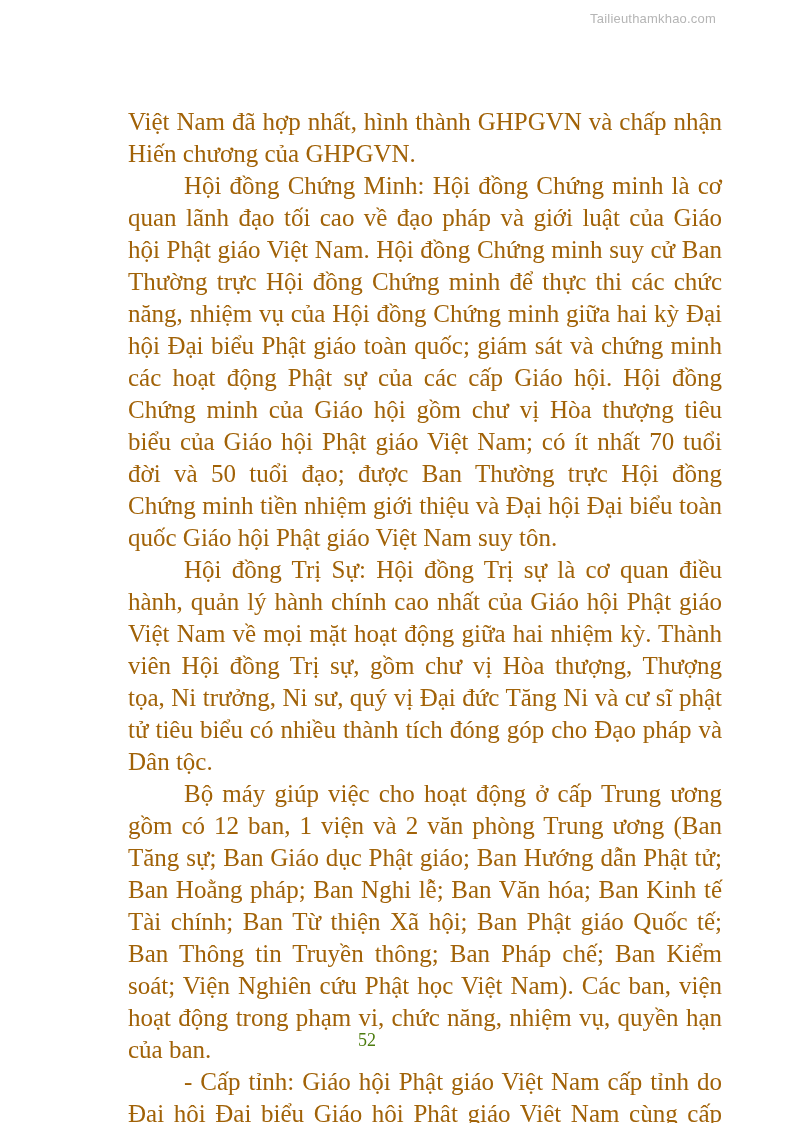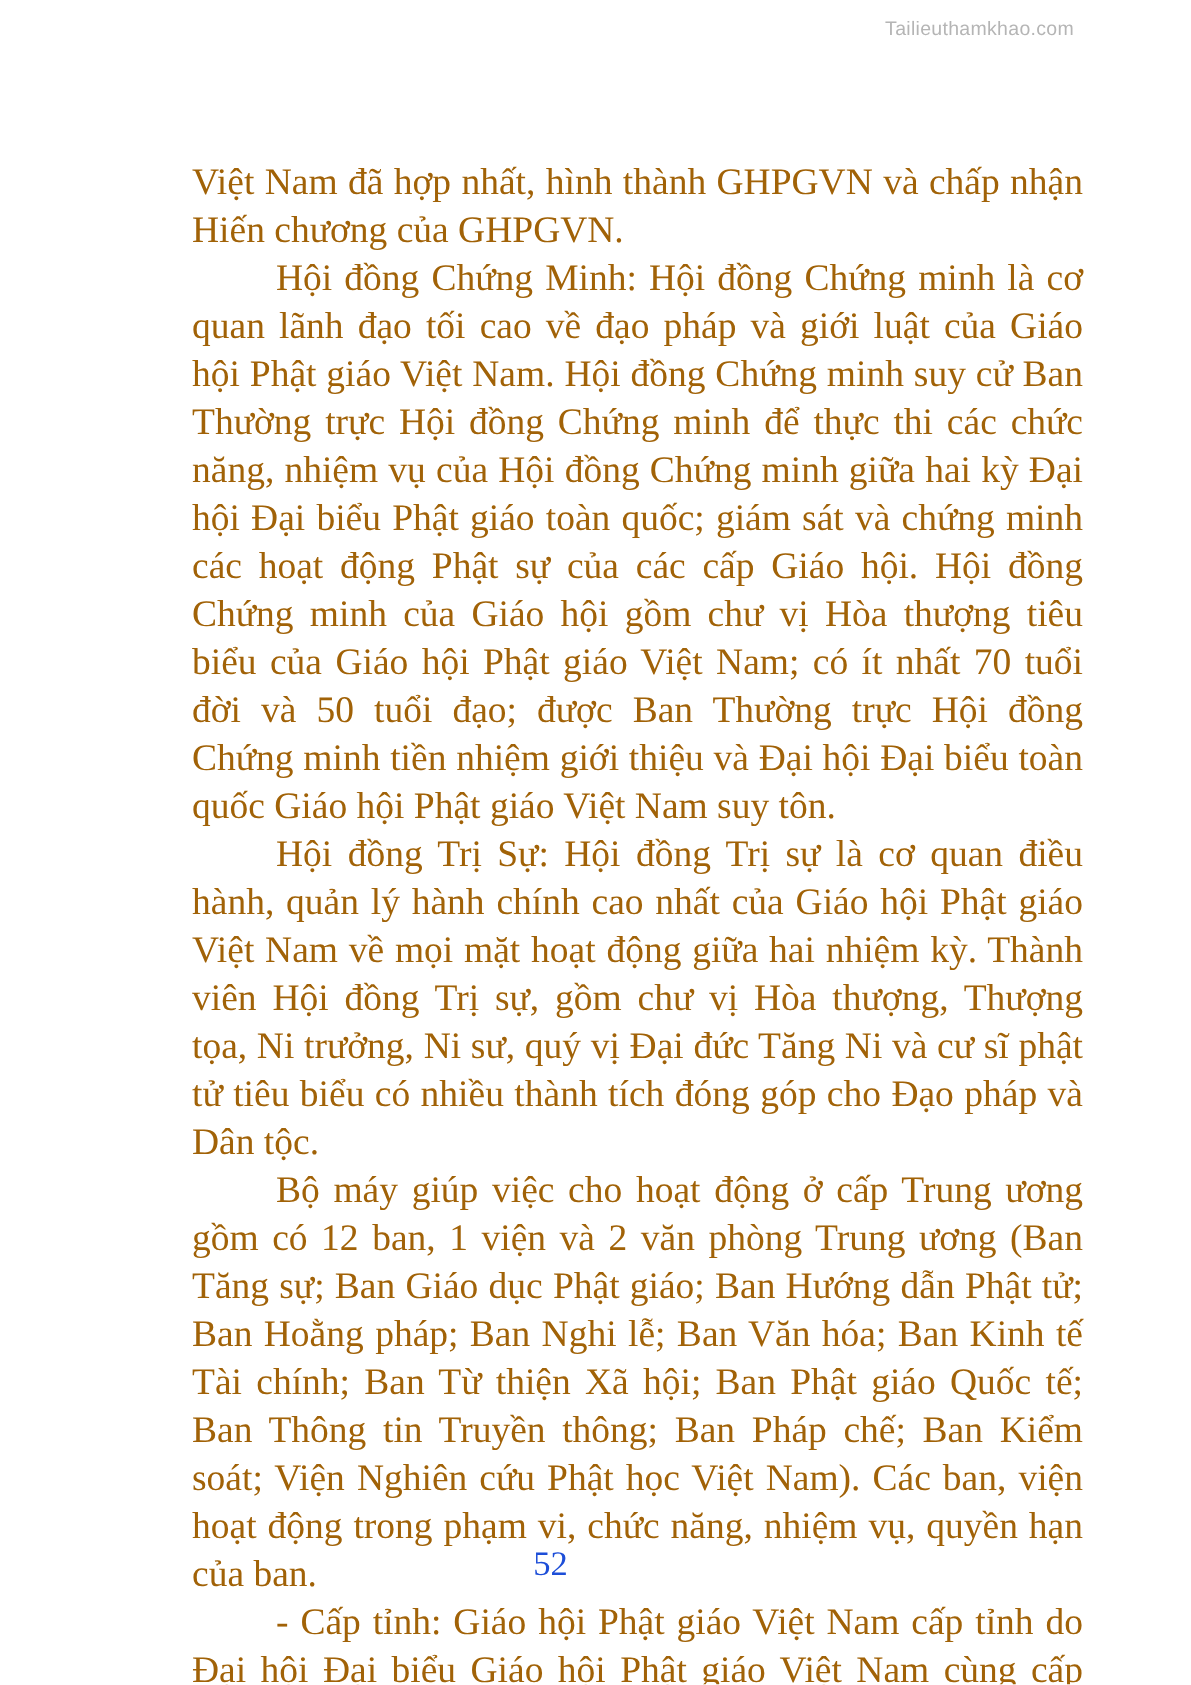--- a/index.html
+++ b/index.html
@@ -60,22 +60,22 @@
   .content p.last-ragged {
     text-align-last: left;
   }
   .page-number {
     position: absolute;
     left: 0;
     right: 0;
     top: 1030px;
     text-align: center;
     font-family: "Liberation Serif", "DejaVu Serif", serif;
-    font-size: 23px;
-    color: #1d4ed8;
+    font-size: 18px;
+    color: #4d7c0f;
   }
 </style>
 </head>
 <body>
 
 <div class="page">
 
   <div class="watermark">Tailieuthamkhao.com</div>
 
   <div class="content">

